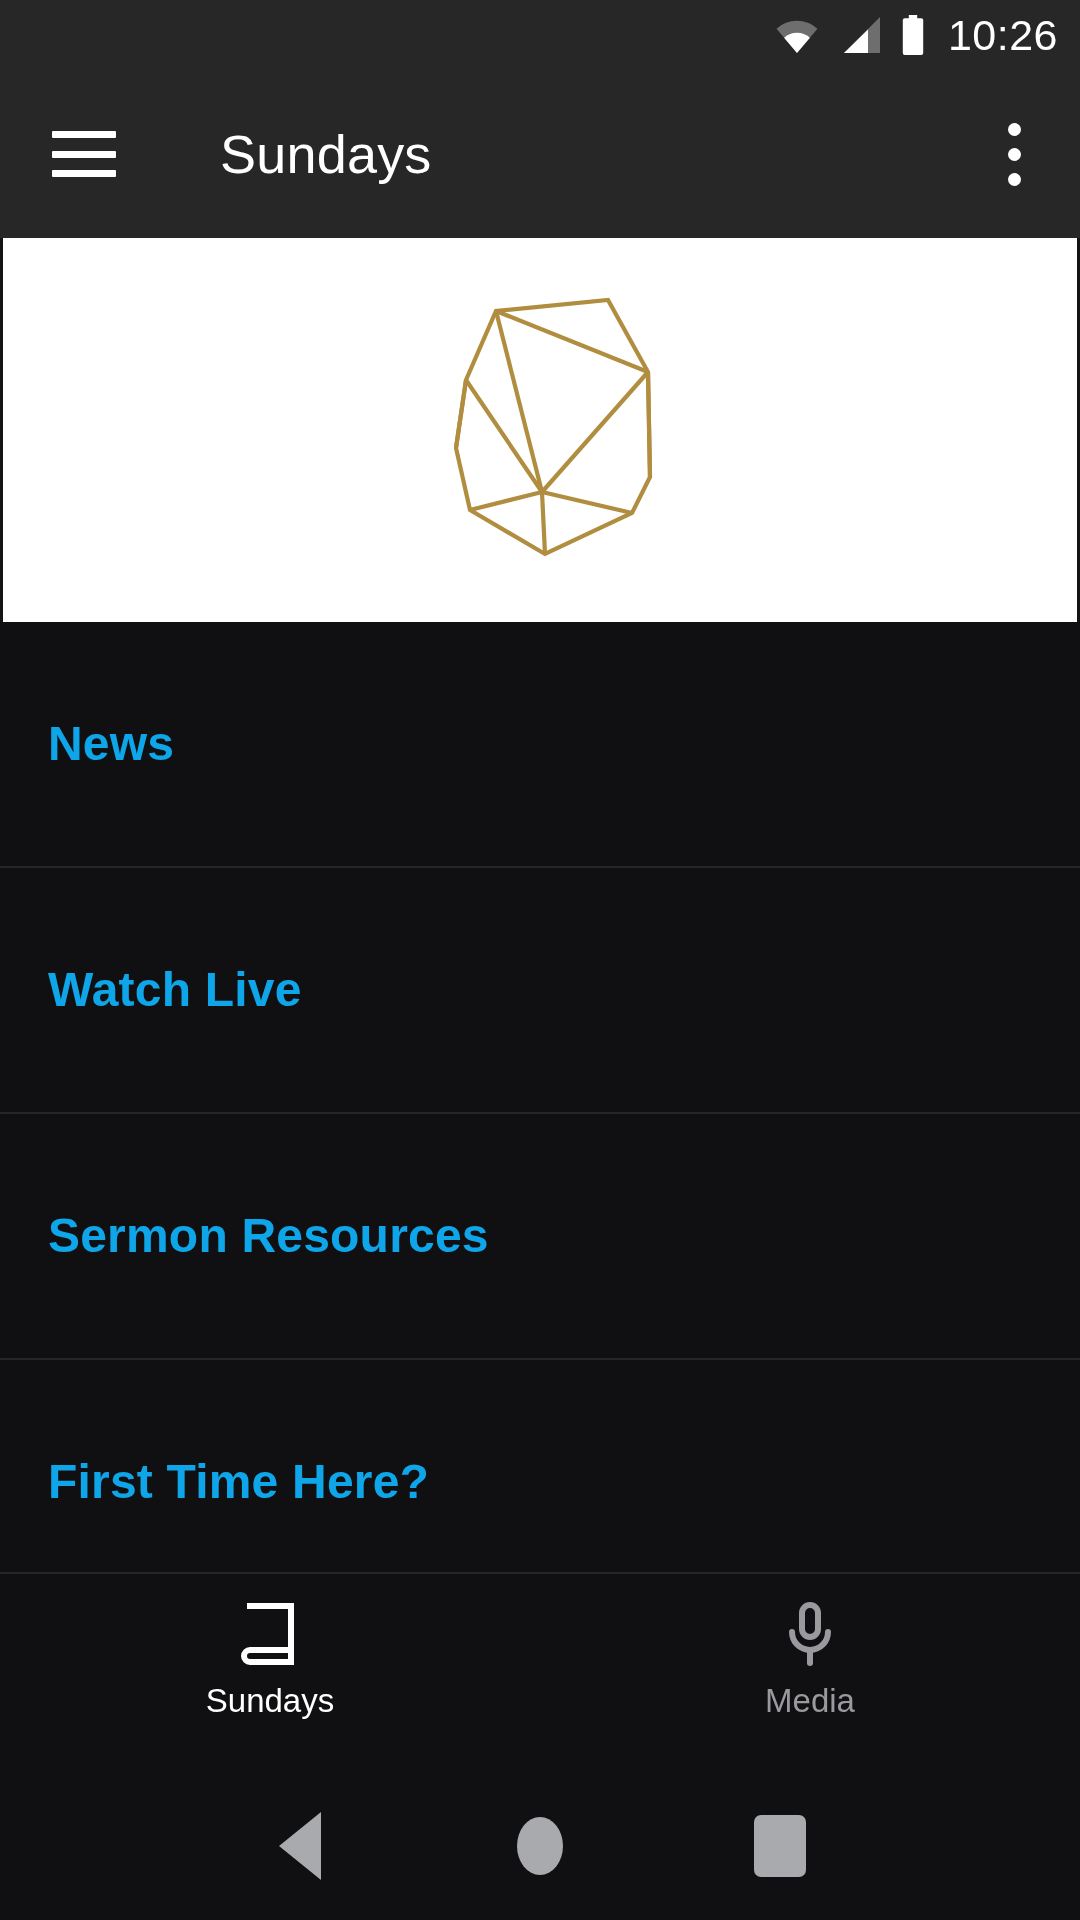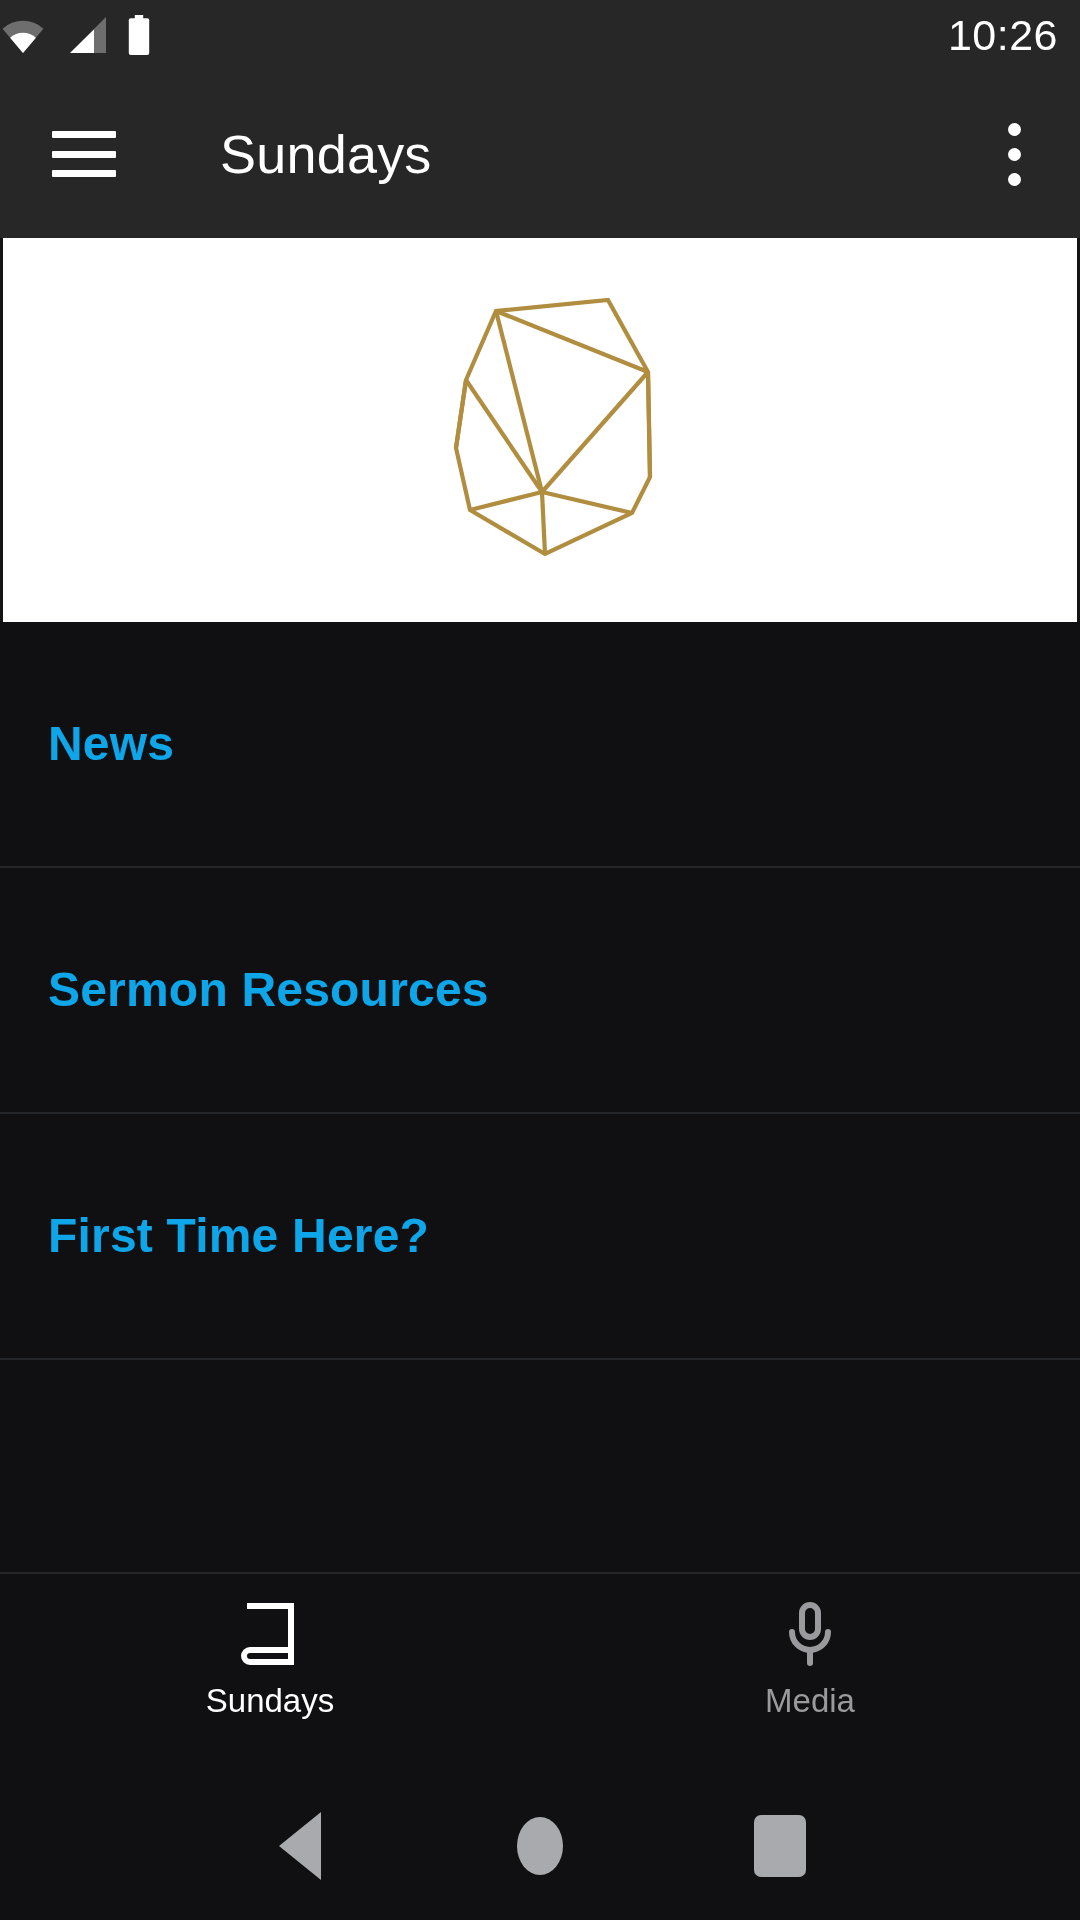--- a/index.html
+++ b/index.html
@@ -20,21 +20,21 @@
     display:flex;
     flex-direction:column;
   }
 
   
   .status-bar {
     height:70px;
     background:#272727;
     display:flex;
     align-items:center;
-    justify-content:space-between;
+    justify-content:flex-end;
     padding:0 22px 0 0;
     flex:0 0 auto;
   }
   .status-icons {
     display:flex;
     align-items:center;
     gap:18px;
   }
   .si { display:flex; align-items:center; }
   .status-time {
@@ -271,20 +271,23 @@
         <polyline points="258,92 260,197"></polyline>
       </g>
     </svg>
   </div>
 
   <div class="list">
     <div class="list-item">
       <span class="label">News</span>
     </div>
     <div class="list-item">
+      <span class="label">Watch Live</span>
+    </div>
+    <div class="list-item">
       <span class="label">Sermon Resources</span>
     </div>
     <div class="list-item">
       <span class="label">First Time Here?</span>
     </div>
   </div>
 
   <div class="bottom-nav">
 
     <div class="nav-tab active">

